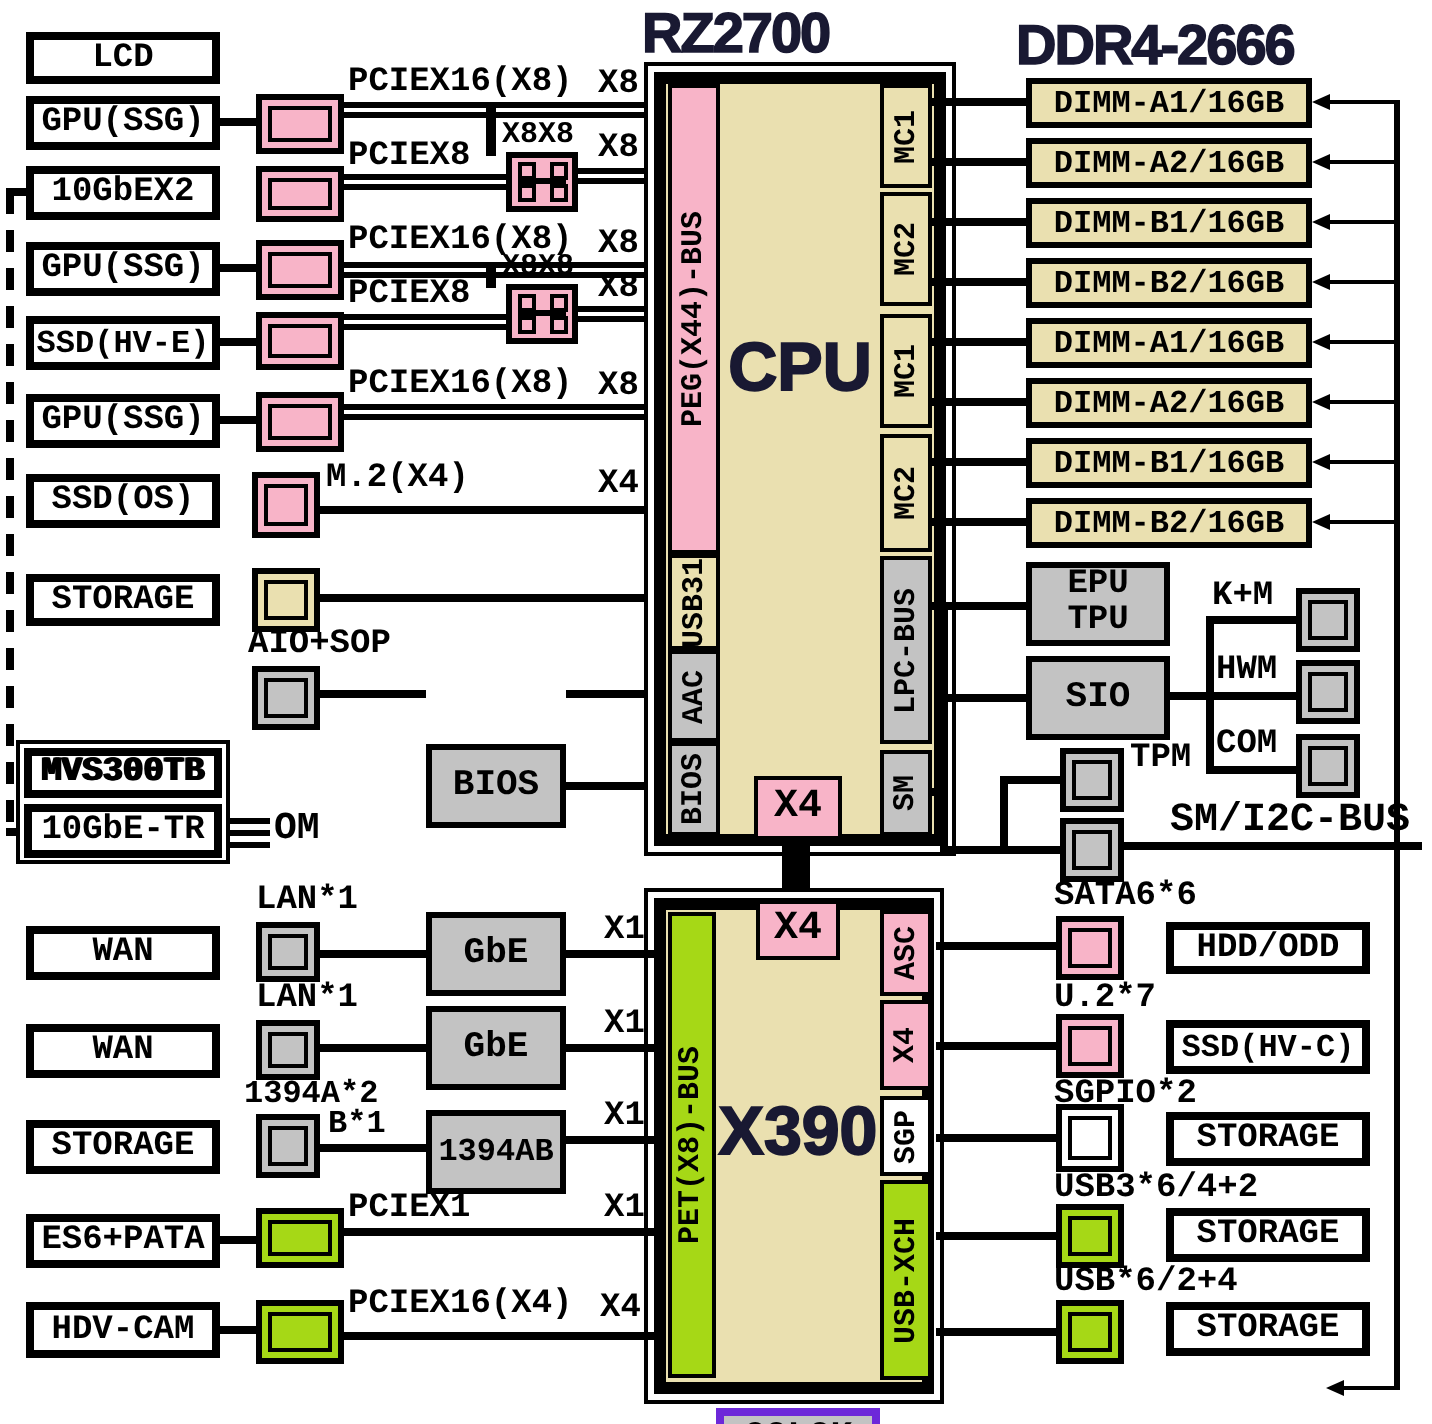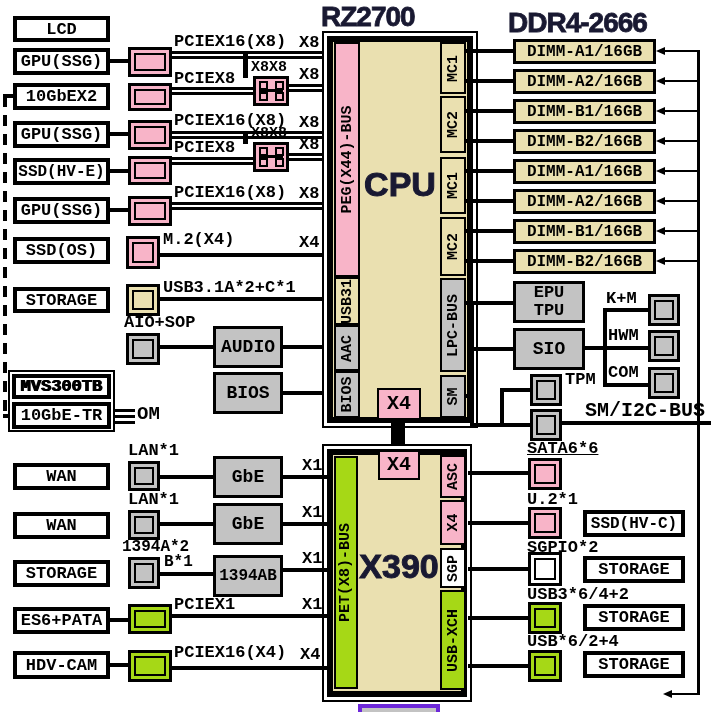--- a/index.html
+++ b/index.html
@@ -144,27 +144,25 @@
   <div class="wire" style="left:172px;top:202px;width:155px;height:3px;"></div>
   <div class="wire" style="left:172px;top:207px;width:155px;height:3px;"></div>
   <div class="lbl" style="left:299px;top:185px;">X8</div>
 
   <div class="conn c-pink" style="left:126px;top:236px;width:34px;height:33px;"></div>
   <div class="lbl" style="left:163px;top:231px;">M.2(X4)</div>
   <div class="wire" style="left:160px;top:253px;width:167px;height:4px;"></div>
   <div class="lbl" style="left:299px;top:234px;">X4</div>
 
   <div class="conn c-tan" style="left:126px;top:284px;width:34px;height:32px;"></div>
-  <div class="lbl" style="left:163px;top:279px;">USB3.1A*2+C*1</div>
   <div class="wire" style="left:160px;top:297px;width:167px;height:4px;"></div>
 
   <div class="lbl" style="left:124px;top:314px;">AIO+SOP</div>
   <div class="conn c-gray" style="left:126px;top:333px;width:34px;height:32px;"></div>
   <div class="wire" style="left:160px;top:345px;width:53px;height:4px;"></div>
-  <div class="blockg" style="left:213px;top:326px;width:70px;height:42px;">AUDIO</div>
   <div class="wire" style="left:283px;top:345px;width:44px;height:4px;"></div>
   <div class="blockg" style="left:213px;top:372px;width:70px;height:42px;">BIOS</div>
   <div class="wire" style="left:283px;top:391px;width:44px;height:4px;"></div>
 
   <div class="chip-outer" style="left:322px;top:31px;width:156px;height:397px;"></div>
   <div class="chip-core" style="left:327px;top:36px;width:146px;height:387px;"></div>
   <div class="bigname" style="left:352px;top:162px;width:96px;height:44px;">CPU</div>
 
   <div class="strip" style="left:334px;top:42px;width:26px;height:235px;background:var(--pink);">
       <span class="vt">PEG(X44)-BUS</span>
@@ -316,25 +314,26 @@
   <div class="lbl" style="left:174px;top:596px;">PCIEX1</div>
   <div class="wire" style="left:172px;top:614px;width:155px;height:4px;"></div>
   <div class="lbl" style="left:302px;top:596px;">X1</div>
 
   <div class="wire" style="left:110px;top:663px;width:18px;height:4px;"></div>
   <div class="conn c-green" style="left:128px;top:650px;width:44px;height:32px;"></div>
   <div class="lbl" style="left:174px;top:644px;">PCIEX16(X4)</div>
   <div class="wire" style="left:172px;top:666px;width:155px;height:4px;"></div>
   <div class="lbl" style="left:300px;top:646px;">X4</div>
 
-  <div class="lbl" style="left:527px;top:440px;text-decoration:underline;">SATA6*6</div>
+  <div class="lbl" style="left:527px;top:440px;">SATA6*6</div>
   <div class="wire" style="left:468px;top:471px;width:60px;height:4px;"></div>
   <div class="conn c-pink" style="left:528px;top:458px;width:34px;height:32px;"></div>
-
-  <div class="lbl" style="left:527px;top:491px;">U.2*1</div>
+  <div class="dev" style="left:583px;top:461px;width:102px;height:26px;">HDD/ODD</div>
+
+  <div class="lbl" style="left:527px;top:491px;">U.2*7</div>
   <div class="wire" style="left:468px;top:521px;width:60px;height:4px;"></div>
   <div class="conn c-pink" style="left:528px;top:507px;width:34px;height:32px;"></div>
   <div class="dev" style="left:583px;top:510px;width:102px;height:27px;font-size:16px;">SSD(HV-C)</div>
 
   <div class="lbl" style="left:527px;top:539px;">SGPIO*2</div>
   <div class="wire" style="left:468px;top:567px;width:60px;height:4px;"></div>
   <div class="conn c-white" style="left:528px;top:552px;width:34px;height:34px;"></div>
   <div class="dev" style="left:583px;top:556px;width:102px;height:27px;">STORAGE</div>
 
   <div class="lbl" style="left:527px;top:586px;text-align:right;">USB3*6/4+2</div>

